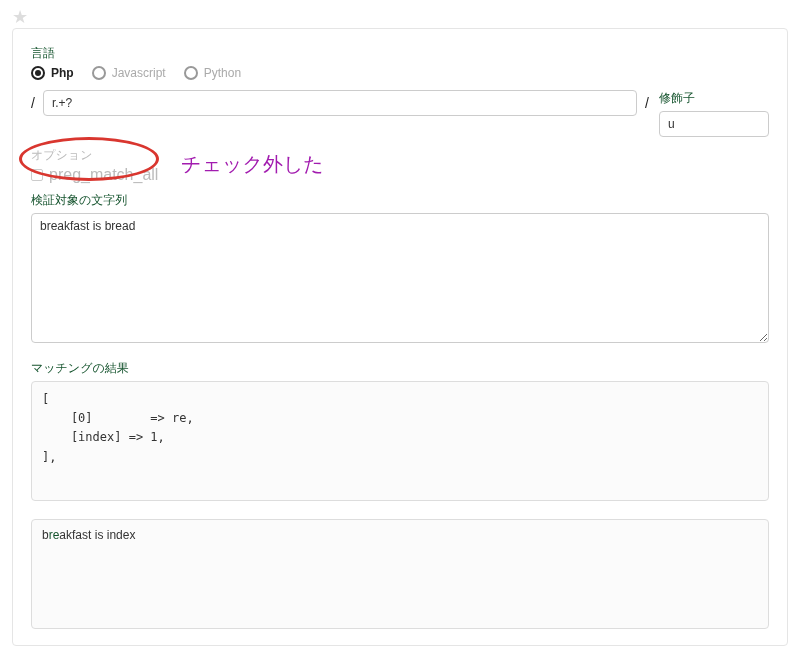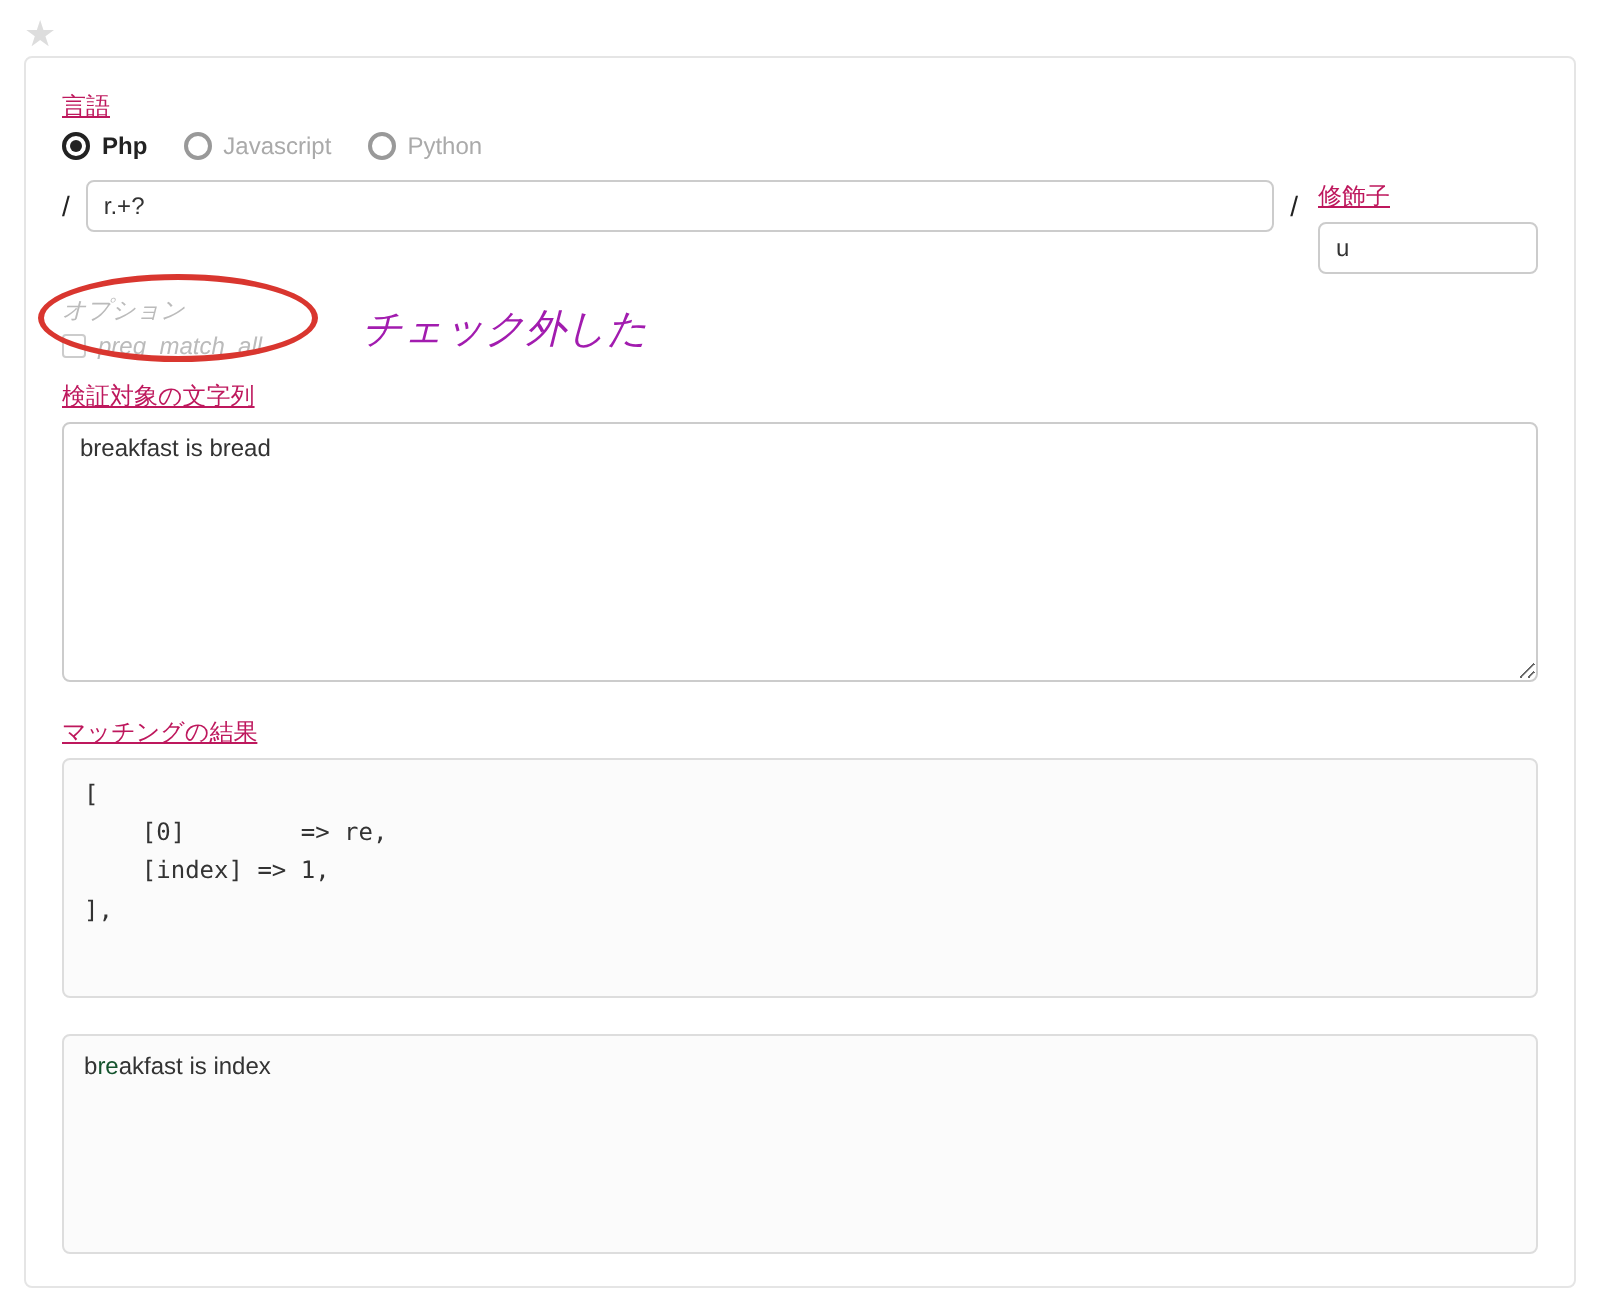--- a/index.html
+++ b/index.html
@@ -18,24 +18,23 @@
       margin-bottom: 2px;
     }
     .panel {
       border: 1px solid #e5e5e5;
       border-radius: 4px;
       padding: 16px 18px;
       position: relative;
     }
     .section-label {
       font-size: 12px;
-      color: #be185d;
+      color: #14532d;
       margin-bottom: 4px;
       display: block;
-      text-decoration: underline;
     }
     .radio-row {
       display: flex;
       align-items: center;
       gap: 18px;
       margin-bottom: 10px;
     }
     .radio-item {
       display: inline-flex;
       align-items: center;
@@ -79,29 +78,29 @@
       font-size: 12px;
       font-family: inherit;
       color: #333;
       background: #fff;
       outline: none;
     }
     input[type=text] { height: 26px; }
     .regex-input { width: 100%; }
     .mod-input { width: 100%; }
 
-    .opt-block { margin-bottom: 8px; position: relative; font-style: italic; }
+    .opt-block { margin-bottom: 8px; position: relative; }
     .opt-label { font-size: 12px; color: #bbb; margin-bottom: 2px; display: block; }
     .check-row {
       display: inline-flex; align-items: center; gap: 6px; cursor: pointer;
     }
     .cbox {
       width: 12px; height: 12px; border: 1px solid #ccc; border-radius: 2px; background: #fff;
     }
-    .check-label { font-size: 12px; color: #bbb; }
+    .check-label { font-size: 16px; color: #bbb; }
 
     .ellipse-annot {
       position: absolute;
       border: 3px solid #d9362f;
       border-radius: 50%;
       pointer-events: none;
     }
     .annot-text {
       position: absolute;
       color: #a21caf;

